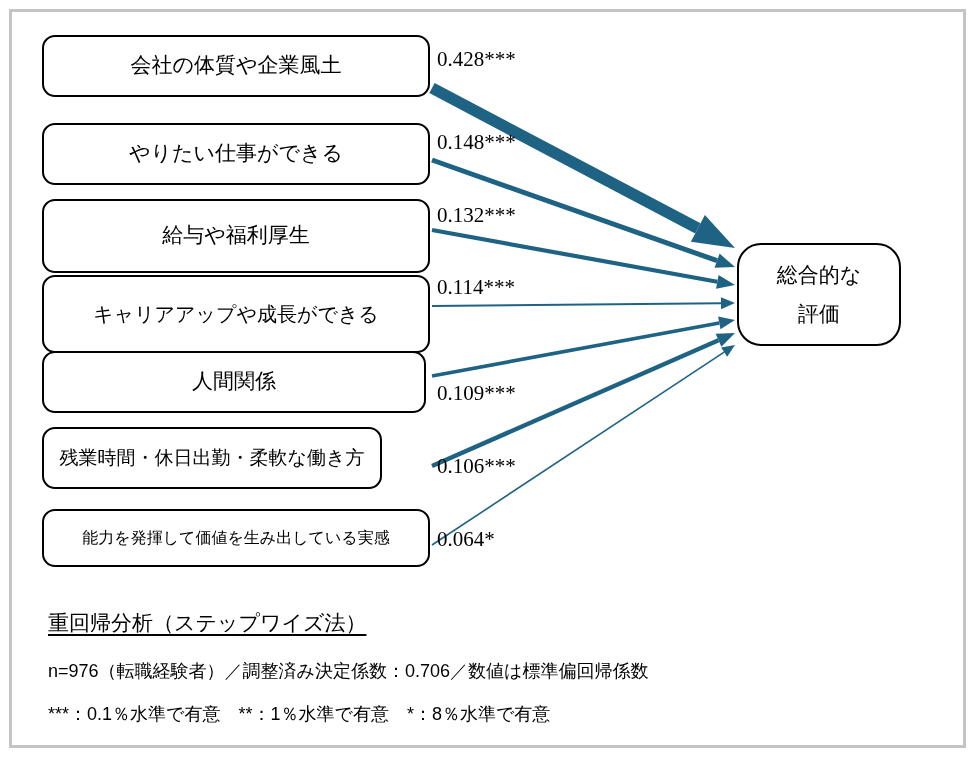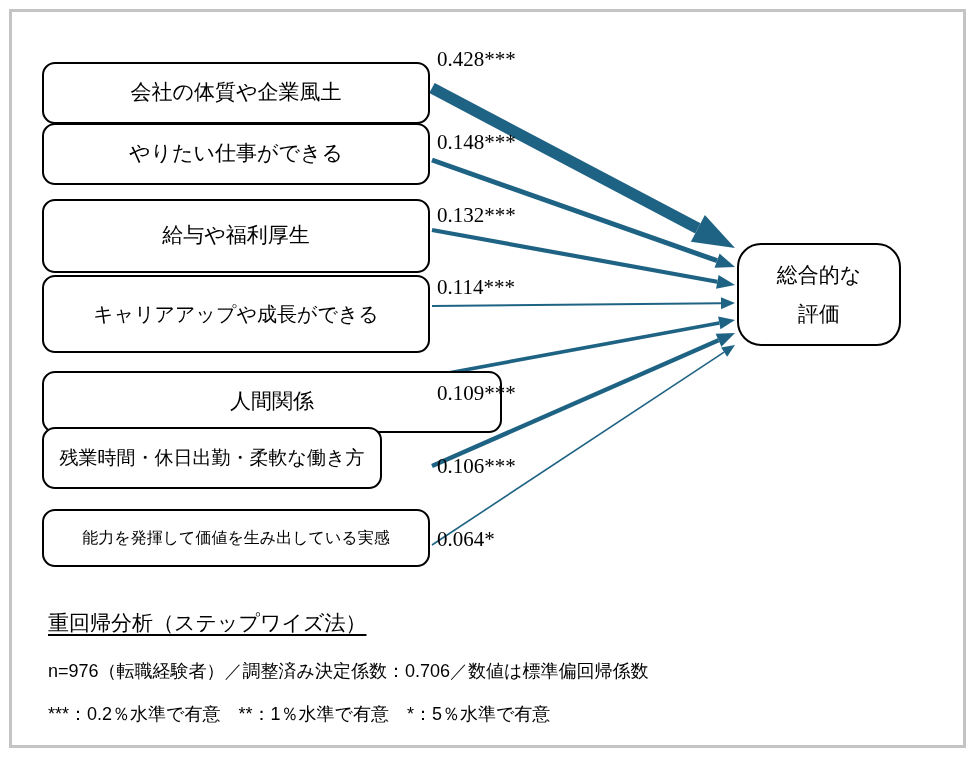--- a/index.html
+++ b/index.html
@@ -116,33 +116,33 @@
         <polygon points="735.00,303.00 721.06,309.14 720.94,297.14" fill="#1f6384"></polygon>
         <polygon points="432.33,377.77 719.59,324.68 718.94,321.14 431.67,374.23" fill="#1f6384"></polygon>
         <polygon points="735.00,320.00 720.45,329.30 718.09,316.52" fill="#1f6384"></polygon>
         <polygon points="432.88,468.01 719.40,342.25 717.63,338.22 431.12,463.99" fill="#1f6384"></polygon>
         <polygon points="735.00,333.00 721.41,346.83 715.62,333.64" fill="#1f6384"></polygon>
         <polygon points="432.44,545.67 724.59,352.83 723.71,351.49 431.56,544.33" fill="#1f6384"></polygon>
         <polygon points="735.00,345.00 727.18,356.75 721.12,347.57" fill="#1f6384"></polygon>
       </g>
   </svg>
 
-  <div class="factor-box" style="left:42px; top:62px; width:388px; height:62px;">
+  <div class="factor-box" style="left:42px; top:35px; width:388px; height:62px;">
     <span style="font-size: 21px;">会社の体質や企業風土</span>
   </div>
   <div class="factor-box" style="left:42px; top:123px; width:388px; height:62px;">
     <span style="font-size: 21px;">やりたい仕事ができる</span>
   </div>
   <div class="factor-box" style="left:42px; top:199px; width:388px; height:74px;">
     <span style="font-size: 21px;">給与や福利厚生</span>
   </div>
   <div class="factor-box" style="left:42px; top:275px; width:388px; height:78px;">
     <span style="font-size: 20px;">キャリアアップや成長ができる</span>
   </div>
-  <div class="factor-box" style="left:42px; top:371px; width:460px; height:62px;">
+  <div class="factor-box" style="left:42px; top:351px; width:384px; height:62px;">
     <span style="font-size: 21px;">人間関係</span>
   </div>
   <div class="factor-box" style="left:42px; top:427px; width:340px; height:62px;">
     <span style="font-size: 19px;">残業時間・休日出勤・柔軟な働き方</span>
   </div>
   <div class="factor-box" style="left:42px; top:509px; width:388px; height:58px;">
     <span style="font-size: 16px; text-align: right;">能力を発揮して価値を生み出している実感</span>
   </div>
 
   <div class="target-box" style="left:737px; top:243px; width:164px; height:103px;">
@@ -153,15 +153,15 @@
   <div class="coef-label" style="left:437px; top:47px;">0.428***</div>
   <div class="coef-label" style="left:437px; top:130px;">0.148***</div>
   <div class="coef-label" style="left:437px; top:203px;">0.132***</div>
   <div class="coef-label" style="left:437px; top:275px;">0.114***</div>
   <div class="coef-label" style="left:437px; top:381px;">0.109***</div>
   <div class="coef-label" style="left:437px; top:454px;">0.106***</div>
   <div class="coef-label" style="left:437px; top:527px;">0.064*</div>
 
   <div class="note-title">重回帰分析（ステップワイズ法）</div>
   <div class="note-line l1">n=976（転職経験者）／調整済み決定係数：0.706／数値は標準偏回帰係数</div>
-  <div class="note-line l2">***：0.2％水準で有意　**：1％水準で有意　*：5％水準で有意</div>
+  <div class="note-line l2">***：0.1％水準で有意　**：1％水準で有意　*：8％水準で有意</div>
 
 </div>
 
 </body></html>

